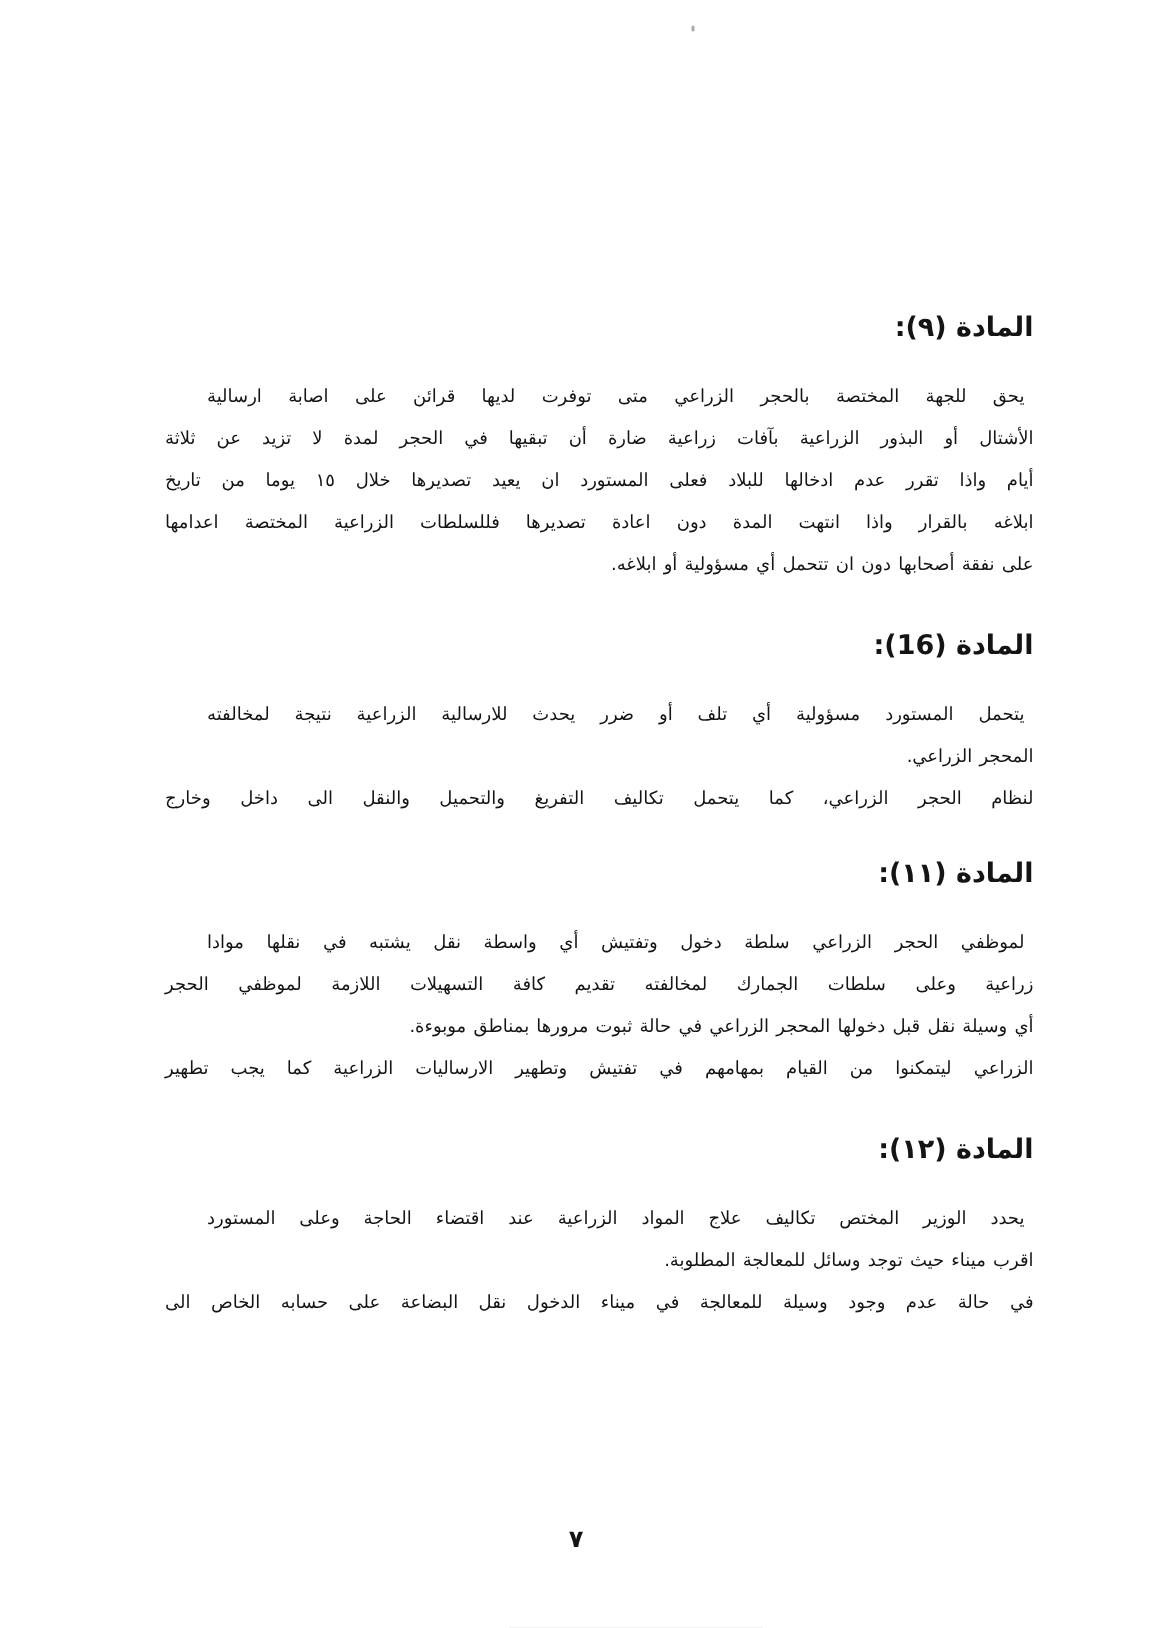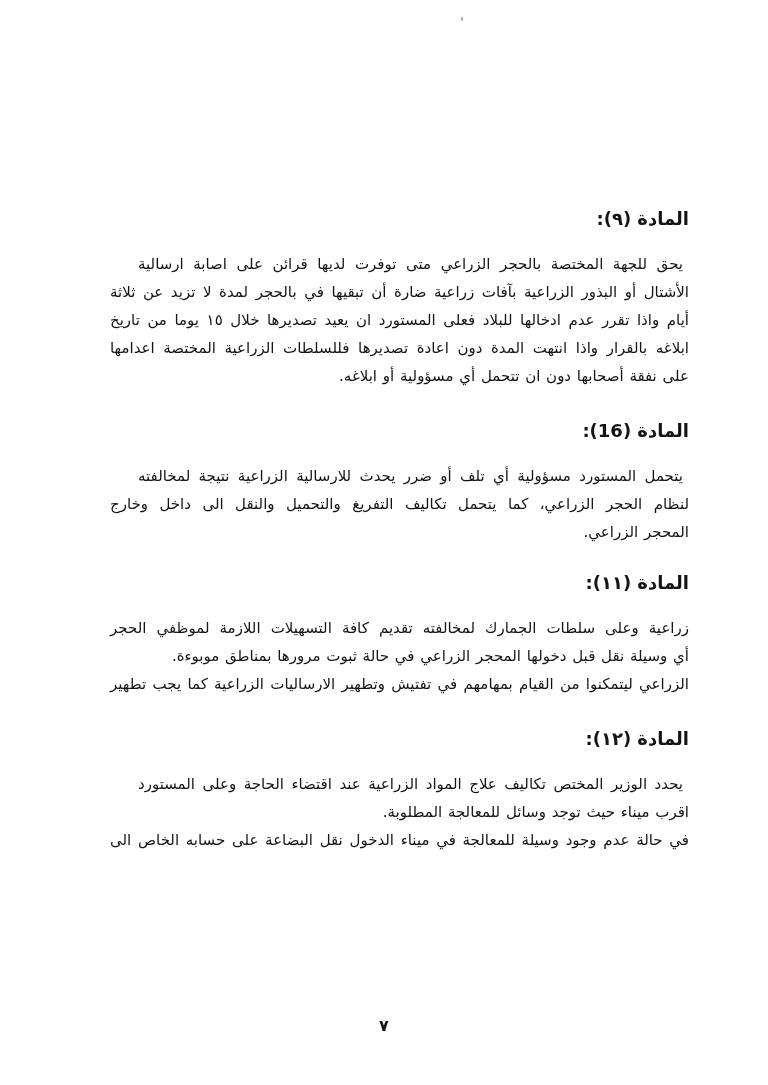--- a/index.html
+++ b/index.html
@@ -37,21 +37,21 @@
   .heading {
     margin: 0;
     font-size: 18px;
     font-weight: 700;
     line-height: 32px;
     text-align: right;
     letter-spacing: 0.2px;
   }
   .para {
     margin: 15px 0 0 0;
-    font-size: 15px;
+    font-size: 12px;
     font-weight: 400;
     line-height: 28px;
   }
   .line {
     display: block;
     text-align: justify;
     text-align-last: justify;
     word-spacing: 1px;
   }
   .line.first {
@@ -81,39 +81,40 @@
 <div class="page">
 
   <div class="speck"></div>
 
   <main class="content">
 
     <section class="article">
       <h2 class="heading">المادة (٩):</h2>
       <p class="para">
         <span class="line first">يحق للجهة المختصة بالحجر الزراعي متى توفرت لديها قرائن على اصابة ارسالية</span>
-        <span class="line">الأشتال أو البذور الزراعية بآفات زراعية ضارة أن تبقيها في بالحجر لمدة لا تزيد عن ثلاثة</span>
+        <span class="line">الأشتال أو البذور الزراعية بآفات زراعية ضارة أن تبقيها في الحجر لمدة لا تزيد عن ثلاثة</span>
         <span class="line">أيام واذا تقرر عدم ادخالها للبلاد فعلى المستورد ان يعيد تصديرها خلال ١٥ يوما من تاريخ</span>
         <span class="line">ابلاغه بالقرار واذا انتهت المدة دون اعادة تصديرها فللسلطات الزراعية المختصة اعدامها</span>
         <span class="line last">على نفقة أصحابها دون ان تتحمل أي مسؤولية أو ابلاغه.</span>
       </p>
     </section>
 
     <section class="article article-gap-a10">
       <h2 class="heading">المادة (16):</h2>
       <p class="para">
         <span class="line first">يتحمل المستورد مسؤولية أي تلف أو ضرر يحدث للارسالية الزراعية نتيجة لمخالفته</span>
+        <span class="line last">المحجر الزراعي.</span>
         <span class="line">لنظام الحجر الزراعي، كما يتحمل تكاليف التفريغ والتحميل والنقل الى داخل وخارج</span>
-        <span class="line last">المحجر الزراعي.</span>
       </p>
     </section>
 
     <section class="article article-gap-a11">
       <h2 class="heading">المادة (١١):</h2>
       <p class="para">
+        <span class="line first">لموظفي الحجر الزراعي سلطة دخول وتفتيش أي واسطة نقل يشتبه في نقلها موادا</span>
         <span class="line">زراعية وعلى سلطات الجمارك لمخالفته تقديم كافة التسهيلات اللازمة لموظفي الحجر</span>
         <span class="line last">أي وسيلة نقل قبل دخولها المحجر الزراعي في حالة ثبوت مرورها بمناطق موبوءة.</span>
         <span class="line">الزراعي ليتمكنوا من القيام بمهامهم في تفتيش وتطهير الارساليات الزراعية كما يجب تطهير</span>
       </p>
     </section>
 
     <section class="article article-gap-a12">
       <h2 class="heading">المادة (١٢):</h2>
       <p class="para">
         <span class="line first">يحدد الوزير المختص تكاليف علاج المواد الزراعية عند اقتضاء الحاجة وعلى المستورد</span>

